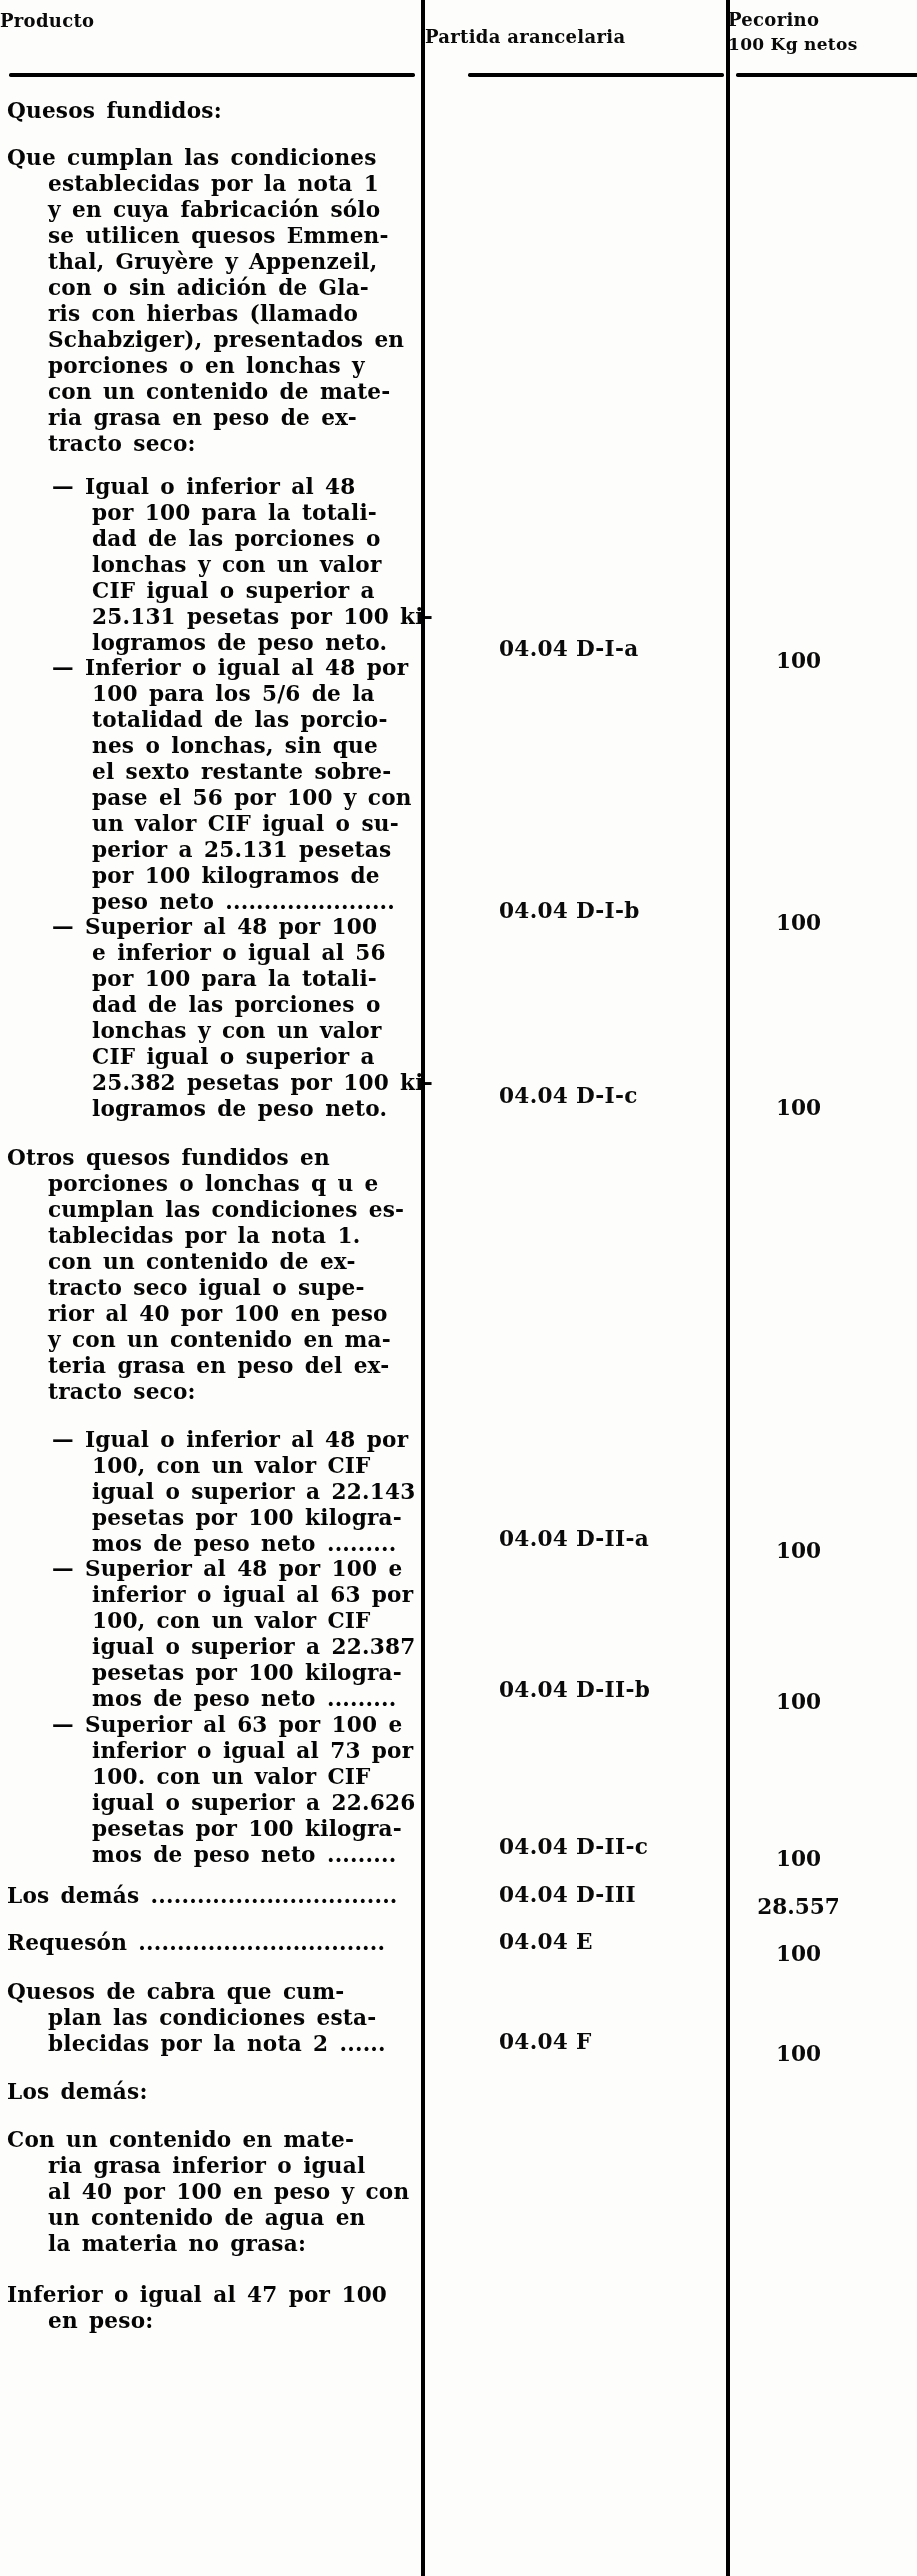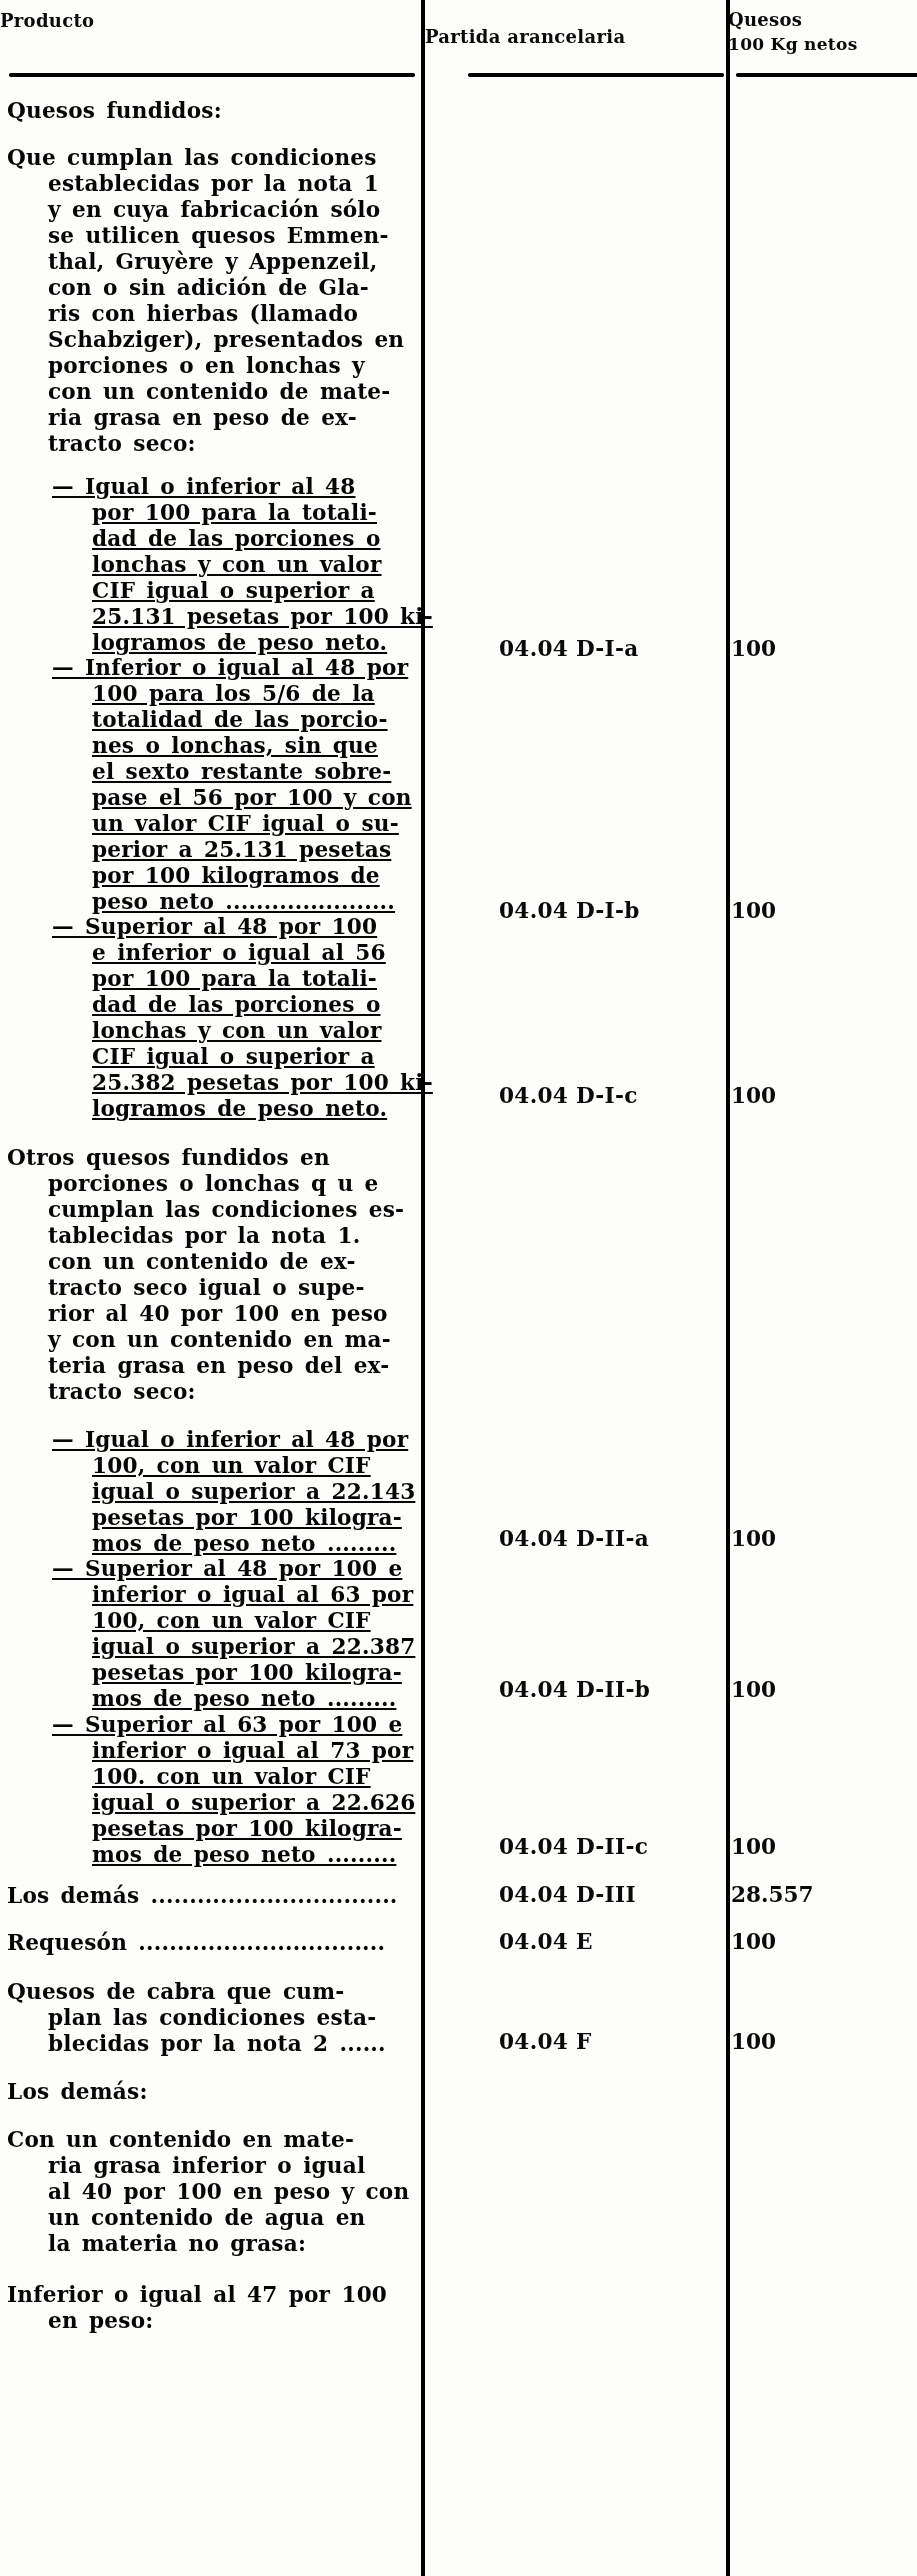--- a/index.html
+++ b/index.html
@@ -34,41 +34,41 @@
   .b{
     position:absolute;
     left:7px;width:409px;
     white-space:pre-line;
     font:700 21.6px/26px "DejaVu Serif", serif;
     word-spacing:3.5px;
     letter-spacing:0.2px;
     color:#050505;
   }
   .hang{padding-left:41px;text-indent:-41px;}
-  .dash{padding-left:85px;text-indent:-40px;text-decoration:underline;}
+  .dash{padding-left:85px;text-indent:-40px;}
   
   .code{
     position:absolute;left:499px;width:224px;
     font:700 21.6px/24px "DejaVu Serif", serif;
     letter-spacing:0.3px;white-space:nowrap;
   }
   .price{
     position:absolute;left:731px;width:135px;
     font:700 21.6px/24px "DejaVu Serif", serif;
-    text-align:left;white-space:nowrap;
+    text-align:center;white-space:nowrap;margin-top:12px;
   }
 </style>
 </head>
 <body>
 
 <div id="page">
 
   <div class="colhead c1">Producto</div>
   <div class="colhead c2">Partida arancelaria</div>
-  <div class="colhead c3a">Quesos</div>
+  <div class="colhead c3a">Pecorino</div>
   <div class="colhead c3b">100 Kg netos</div>
 
   <div class="hrule h1"></div>
   <div class="hrule h2"></div>
   <div class="hrule h3"></div>
 
   <div class="vrule v1"></div>
   <div class="vrule v2"></div>
 
   <div class="b" style="top:98px">Quesos fundidos:</div>

